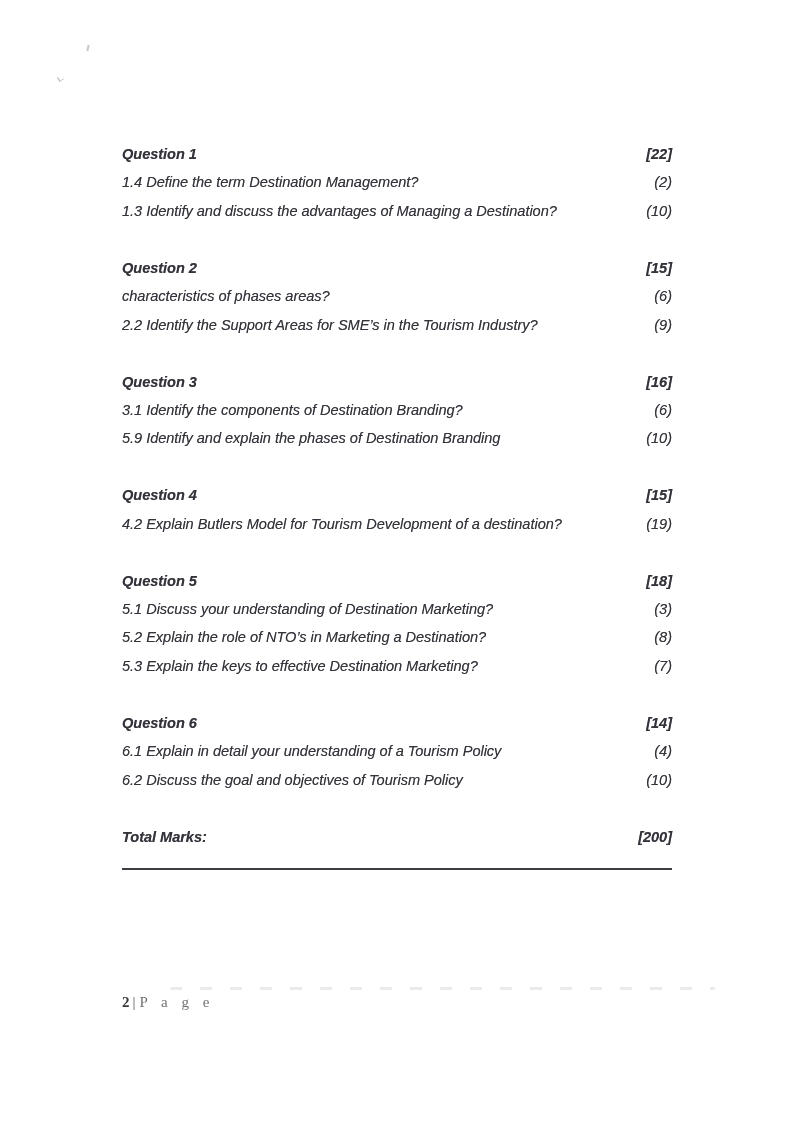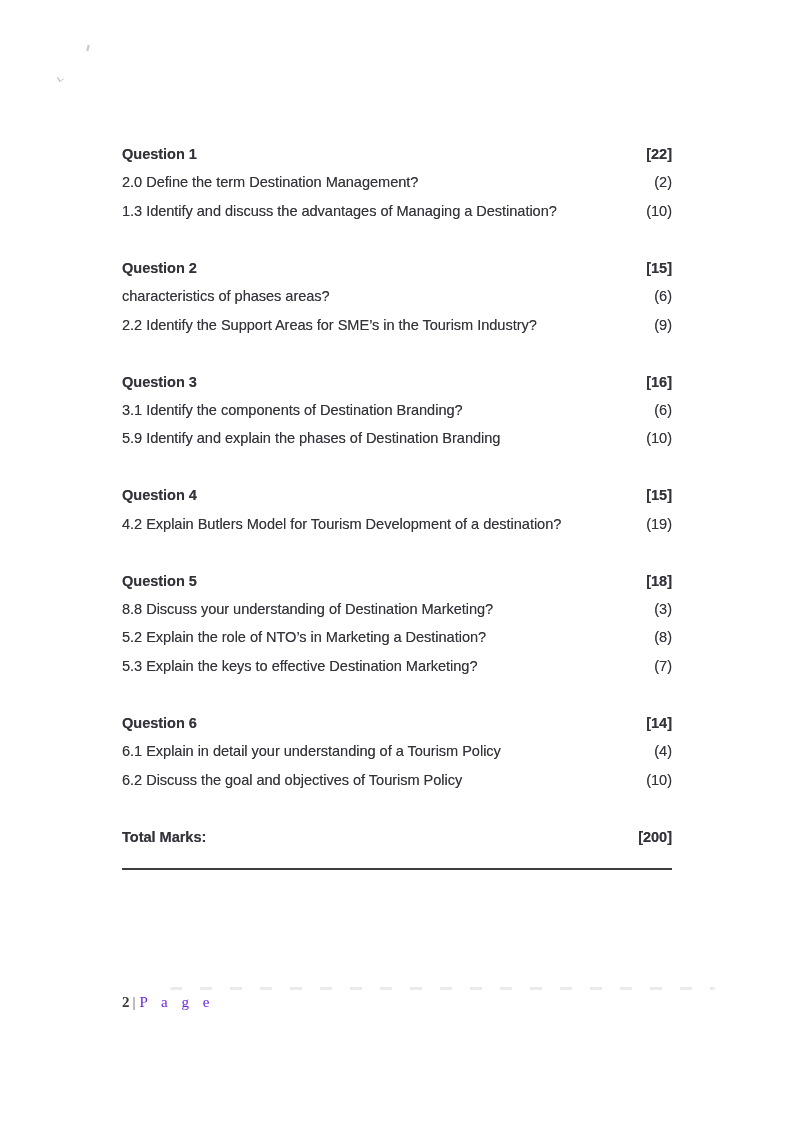--- a/index.html
+++ b/index.html
@@ -25,20 +25,21 @@
     letter-spacing: -0.05px;
     text-shadow: 0 0 0.4px rgba(40,40,48,0.55);
   }
   .row {
     display: flex;
     justify-content: space-between;
     align-items: baseline;
     height: 28.45px;
     line-height: 28.45px;
     white-space: nowrap;
+    font-style: italic;
   }
   .row.inline-mark {
     display: block;
   }
   .heading-row .line-text,
   .heading-row .mark {
     font-weight: 700;
   }
   .spacer {
     height: 28.45px;
@@ -69,21 +70,21 @@
   .footer .page-num {
     font-weight: 700;
     letter-spacing: 1px;
   }
   .footer .sep {
     margin: 0 4px 0 2px;
     color: #555;
   }
   .footer .page-word {
     letter-spacing: 5px;
-    color: #6d28d9;
+    color: #737373;
   }
   
   .noise-band {
     position: absolute;
     left: 170px;
     top: 987px;
     width: 545px;
     height: 3px;
     background: repeating-linear-gradient(90deg,
       rgba(90,90,95,0.12) 0 12px,
@@ -118,21 +119,21 @@
   <div class="speck-a"></div>
   <div class="speck-b"></div>
 
   <div class="content">
     <div id="sections">
         <div class="row heading-row">
           <span class="line-text">Question 1</span>
           <span class="mark">[22]</span>
         </div>
         <div class="row">
-          <span class="line-text">2.0 Define the term Destination Management?</span>
+          <span class="line-text">1.4 Define the term Destination Management?</span>
           <span class="mark">(2)</span>
         </div>
         <div class="row">
           <span class="line-text">1.3 Identify and discuss the advantages of Managing a Destination?</span>
           <span class="mark">(10)</span>
         </div>
         <div class="spacer"></div>
         <div class="row heading-row">
           <span class="line-text">Question 2</span>
           <span class="mark">[15]</span>
@@ -166,21 +167,21 @@
         <div class="row">
           <span class="line-text">4.2 Explain Butlers Model for Tourism Development of a destination?</span>
           <span class="mark">(19)</span>
         </div>
         <div class="spacer"></div>
         <div class="row heading-row">
           <span class="line-text">Question 5</span>
           <span class="mark">[18]</span>
         </div>
         <div class="row">
-          <span class="line-text">8.8 Discuss your understanding of Destination Marketing?</span>
+          <span class="line-text">5.1 Discuss your understanding of Destination Marketing?</span>
           <span class="mark">(3)</span>
         </div>
         <div class="row">
           <span class="line-text">5.2 Explain the role of NTO’s in Marketing a Destination?</span>
           <span class="mark">(8)</span>
         </div>
         <div class="row">
           <span class="line-text">5.3 Explain the keys to effective Destination Marketing?</span>
           <span class="mark">(7)</span>
         </div>

